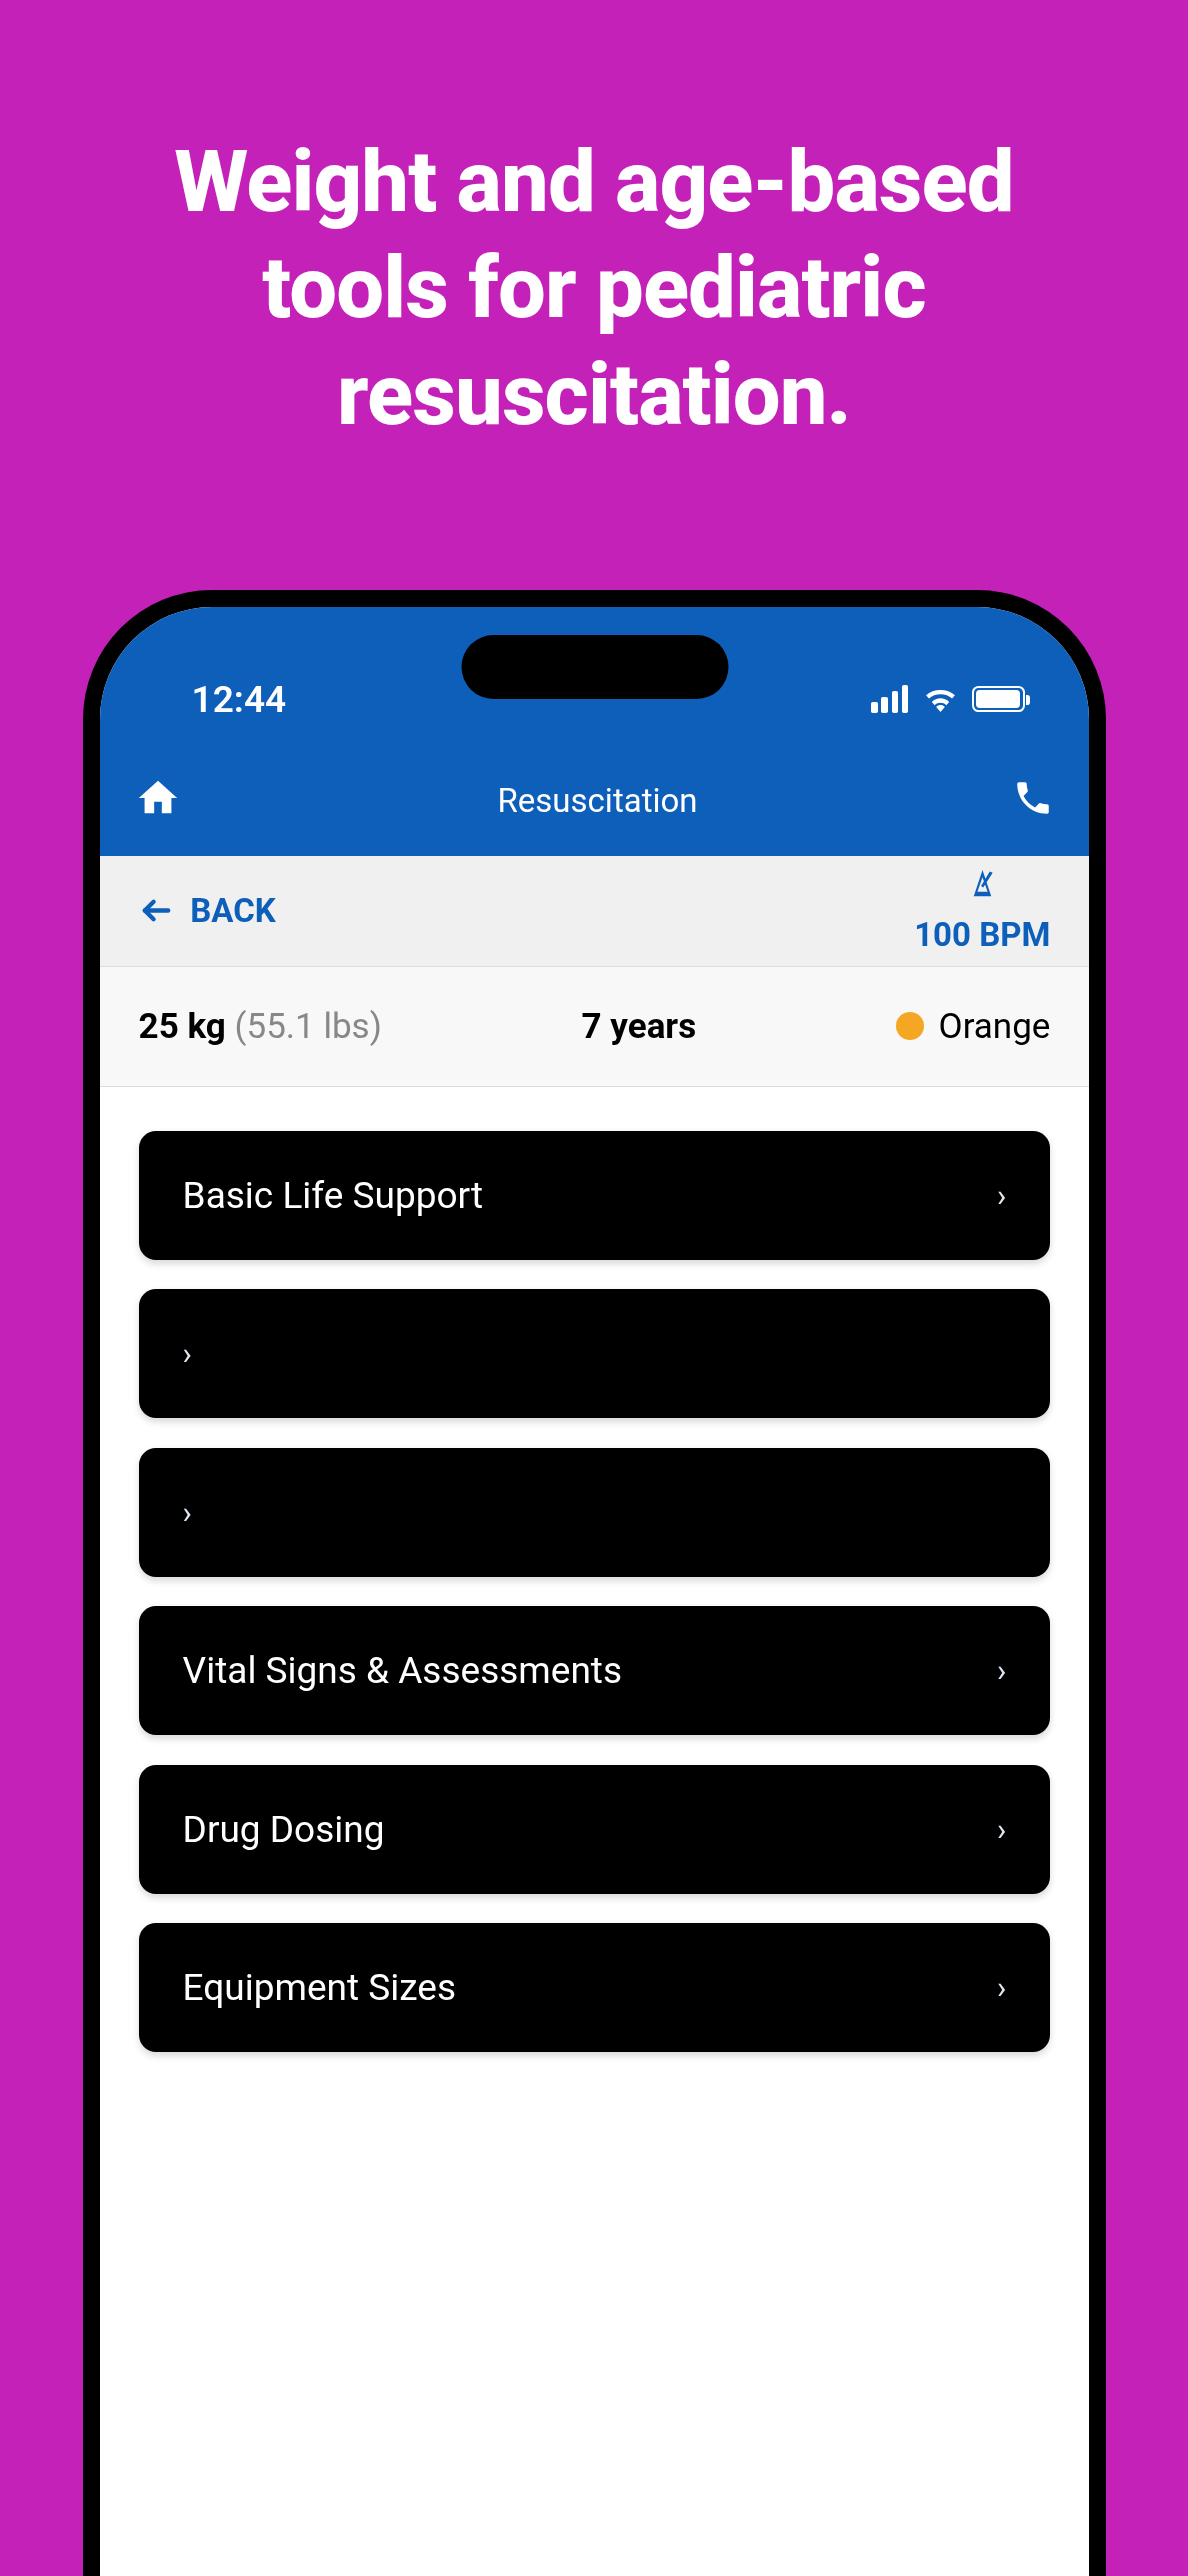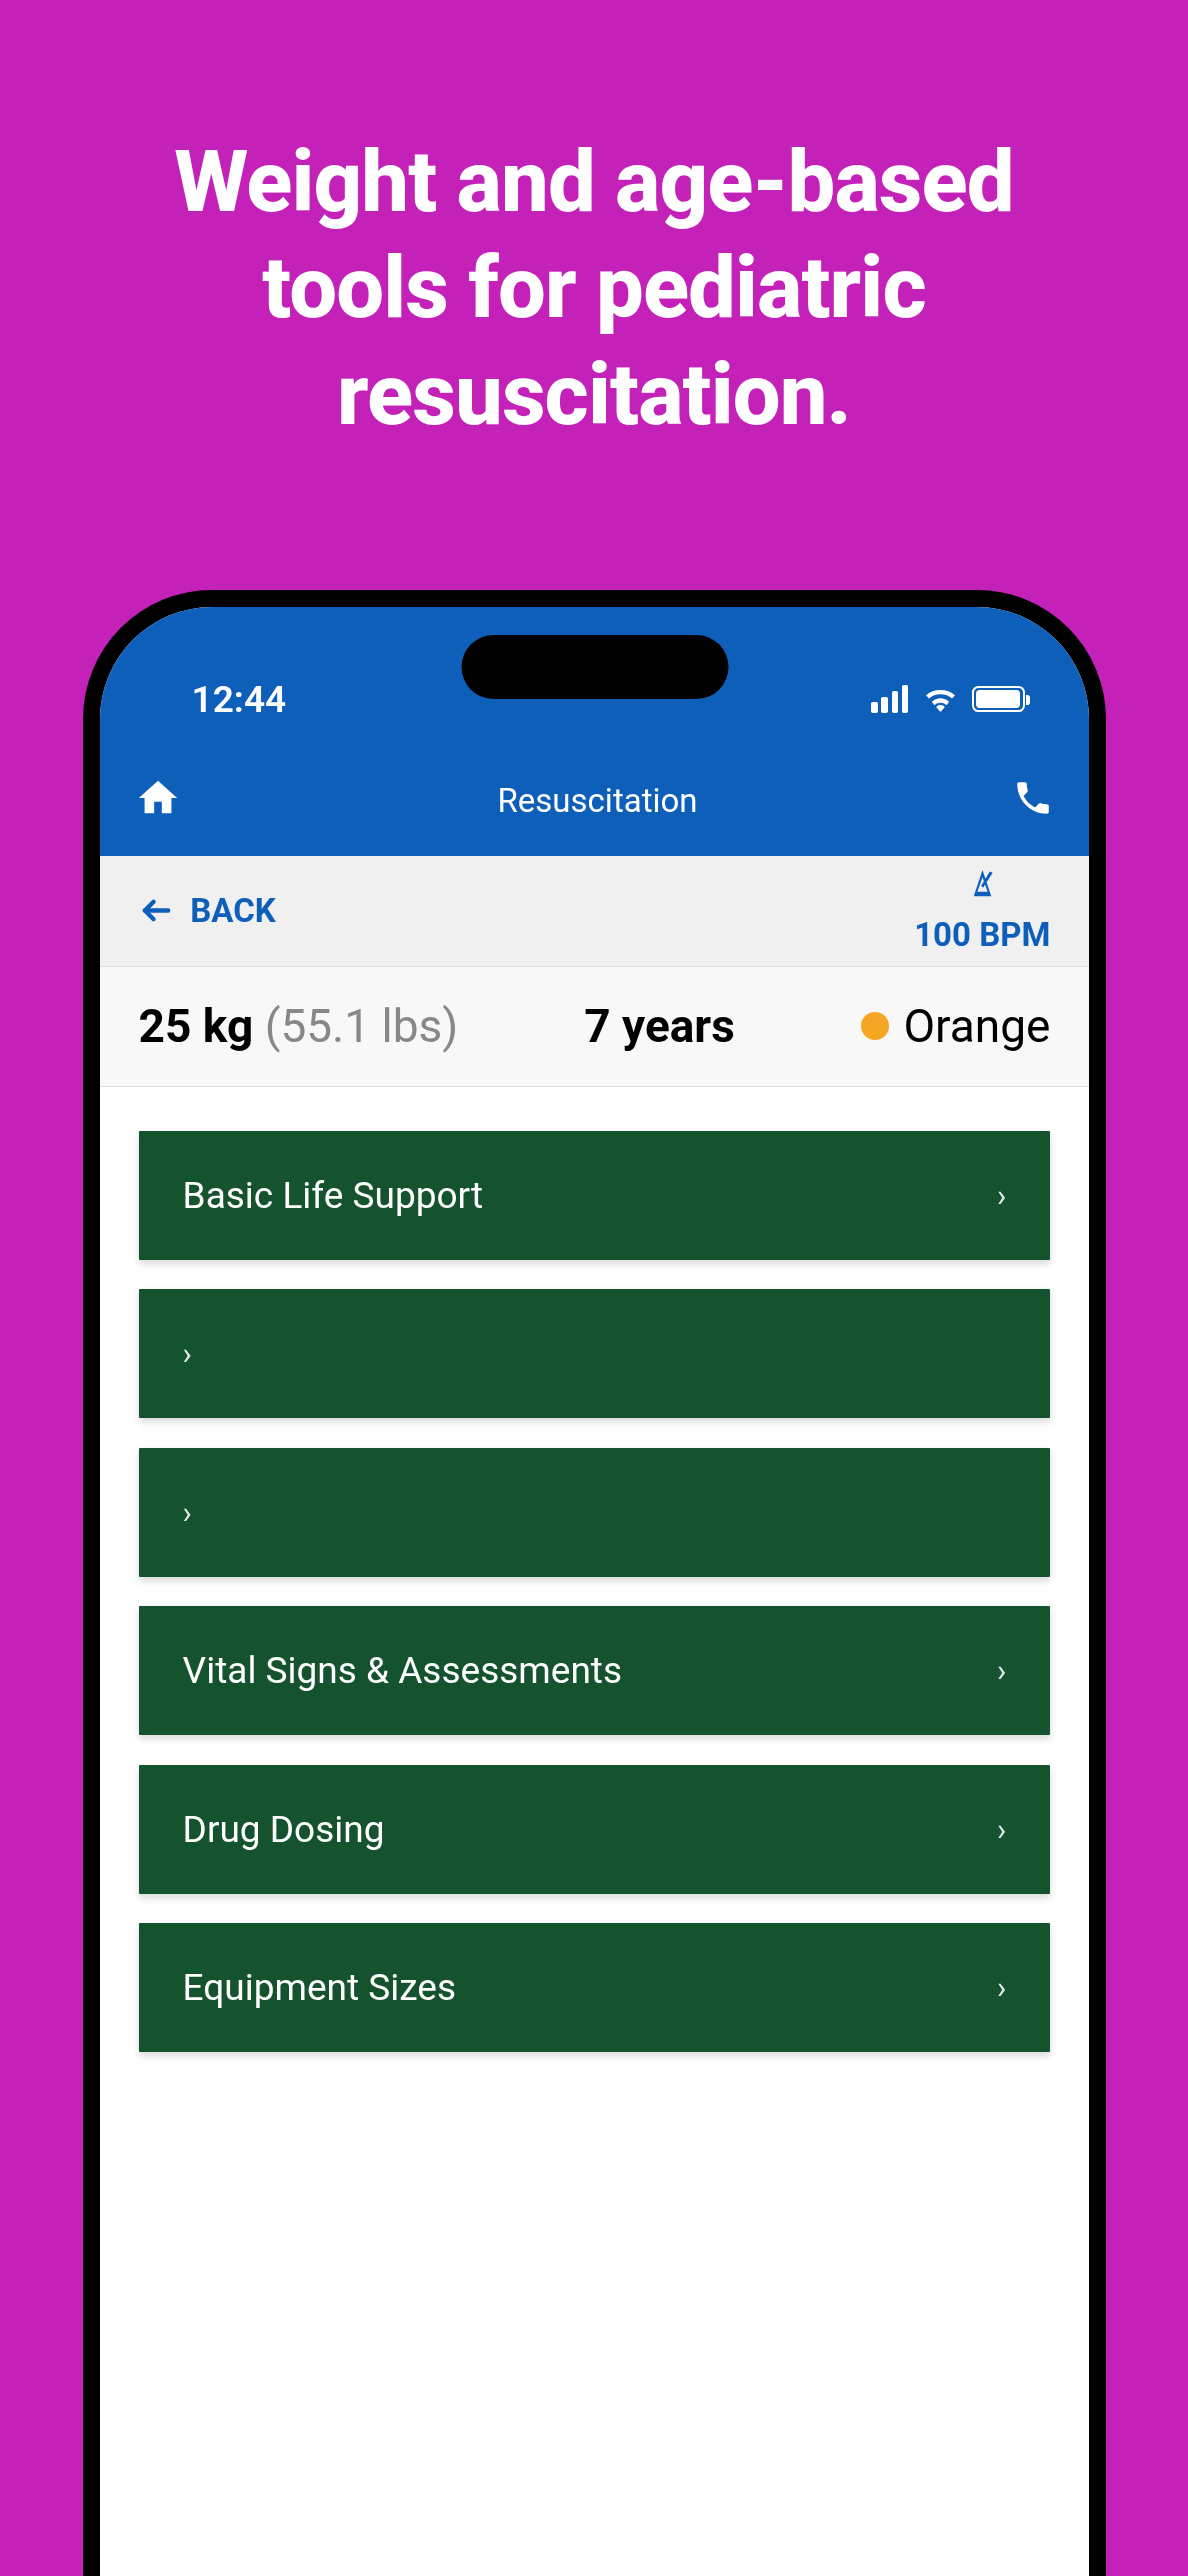--- a/index.html
+++ b/index.html
@@ -116,21 +116,21 @@
     flex-direction: column;
   }
   .info-bar {
     height: 120px;
     background: #f8f8f8;
     display: flex;
     align-items: center;
     justify-content: space-between;
     padding: 0 39px;
     border-bottom: 0.9px solid #ddd;
-    font-size: 46px;
+    font-size: 35px;
   }
   .weight-group { font-weight: 700; color: #000; }
   .weight-alt { font-weight: 400; color: #888; }
   .age-text { font-weight: 700; color: #000; }
   .zone-group {
     display: flex;
     align-items: center;
     gap: 14.7px;
     font-weight: 400;
     color: #000;
@@ -140,24 +140,24 @@
     height: 28px;
     border-radius: 50%;
   }
   .menu-list {
     padding: 44px 39px;
     display: flex;
     flex-direction: column;
     gap: 29.5px;
   }
   .menu-item {
-    background: #14532d;
+    background: #000000;
     color: #fff;
     height: 129px;
-    border-radius: 1px;
+    border-radius: 17px;
     display: flex;
     align-items: center;
     justify-content: space-between;
     padding: 0 44px;
     font-size: 37px;
     font-weight: 400;
     cursor: pointer;
     box-shadow: 0 3.7px 7.4px rgba(0,0,0,0.15);
   }
   .chevron { font-size: 31px; color: #e0e8f2; }

